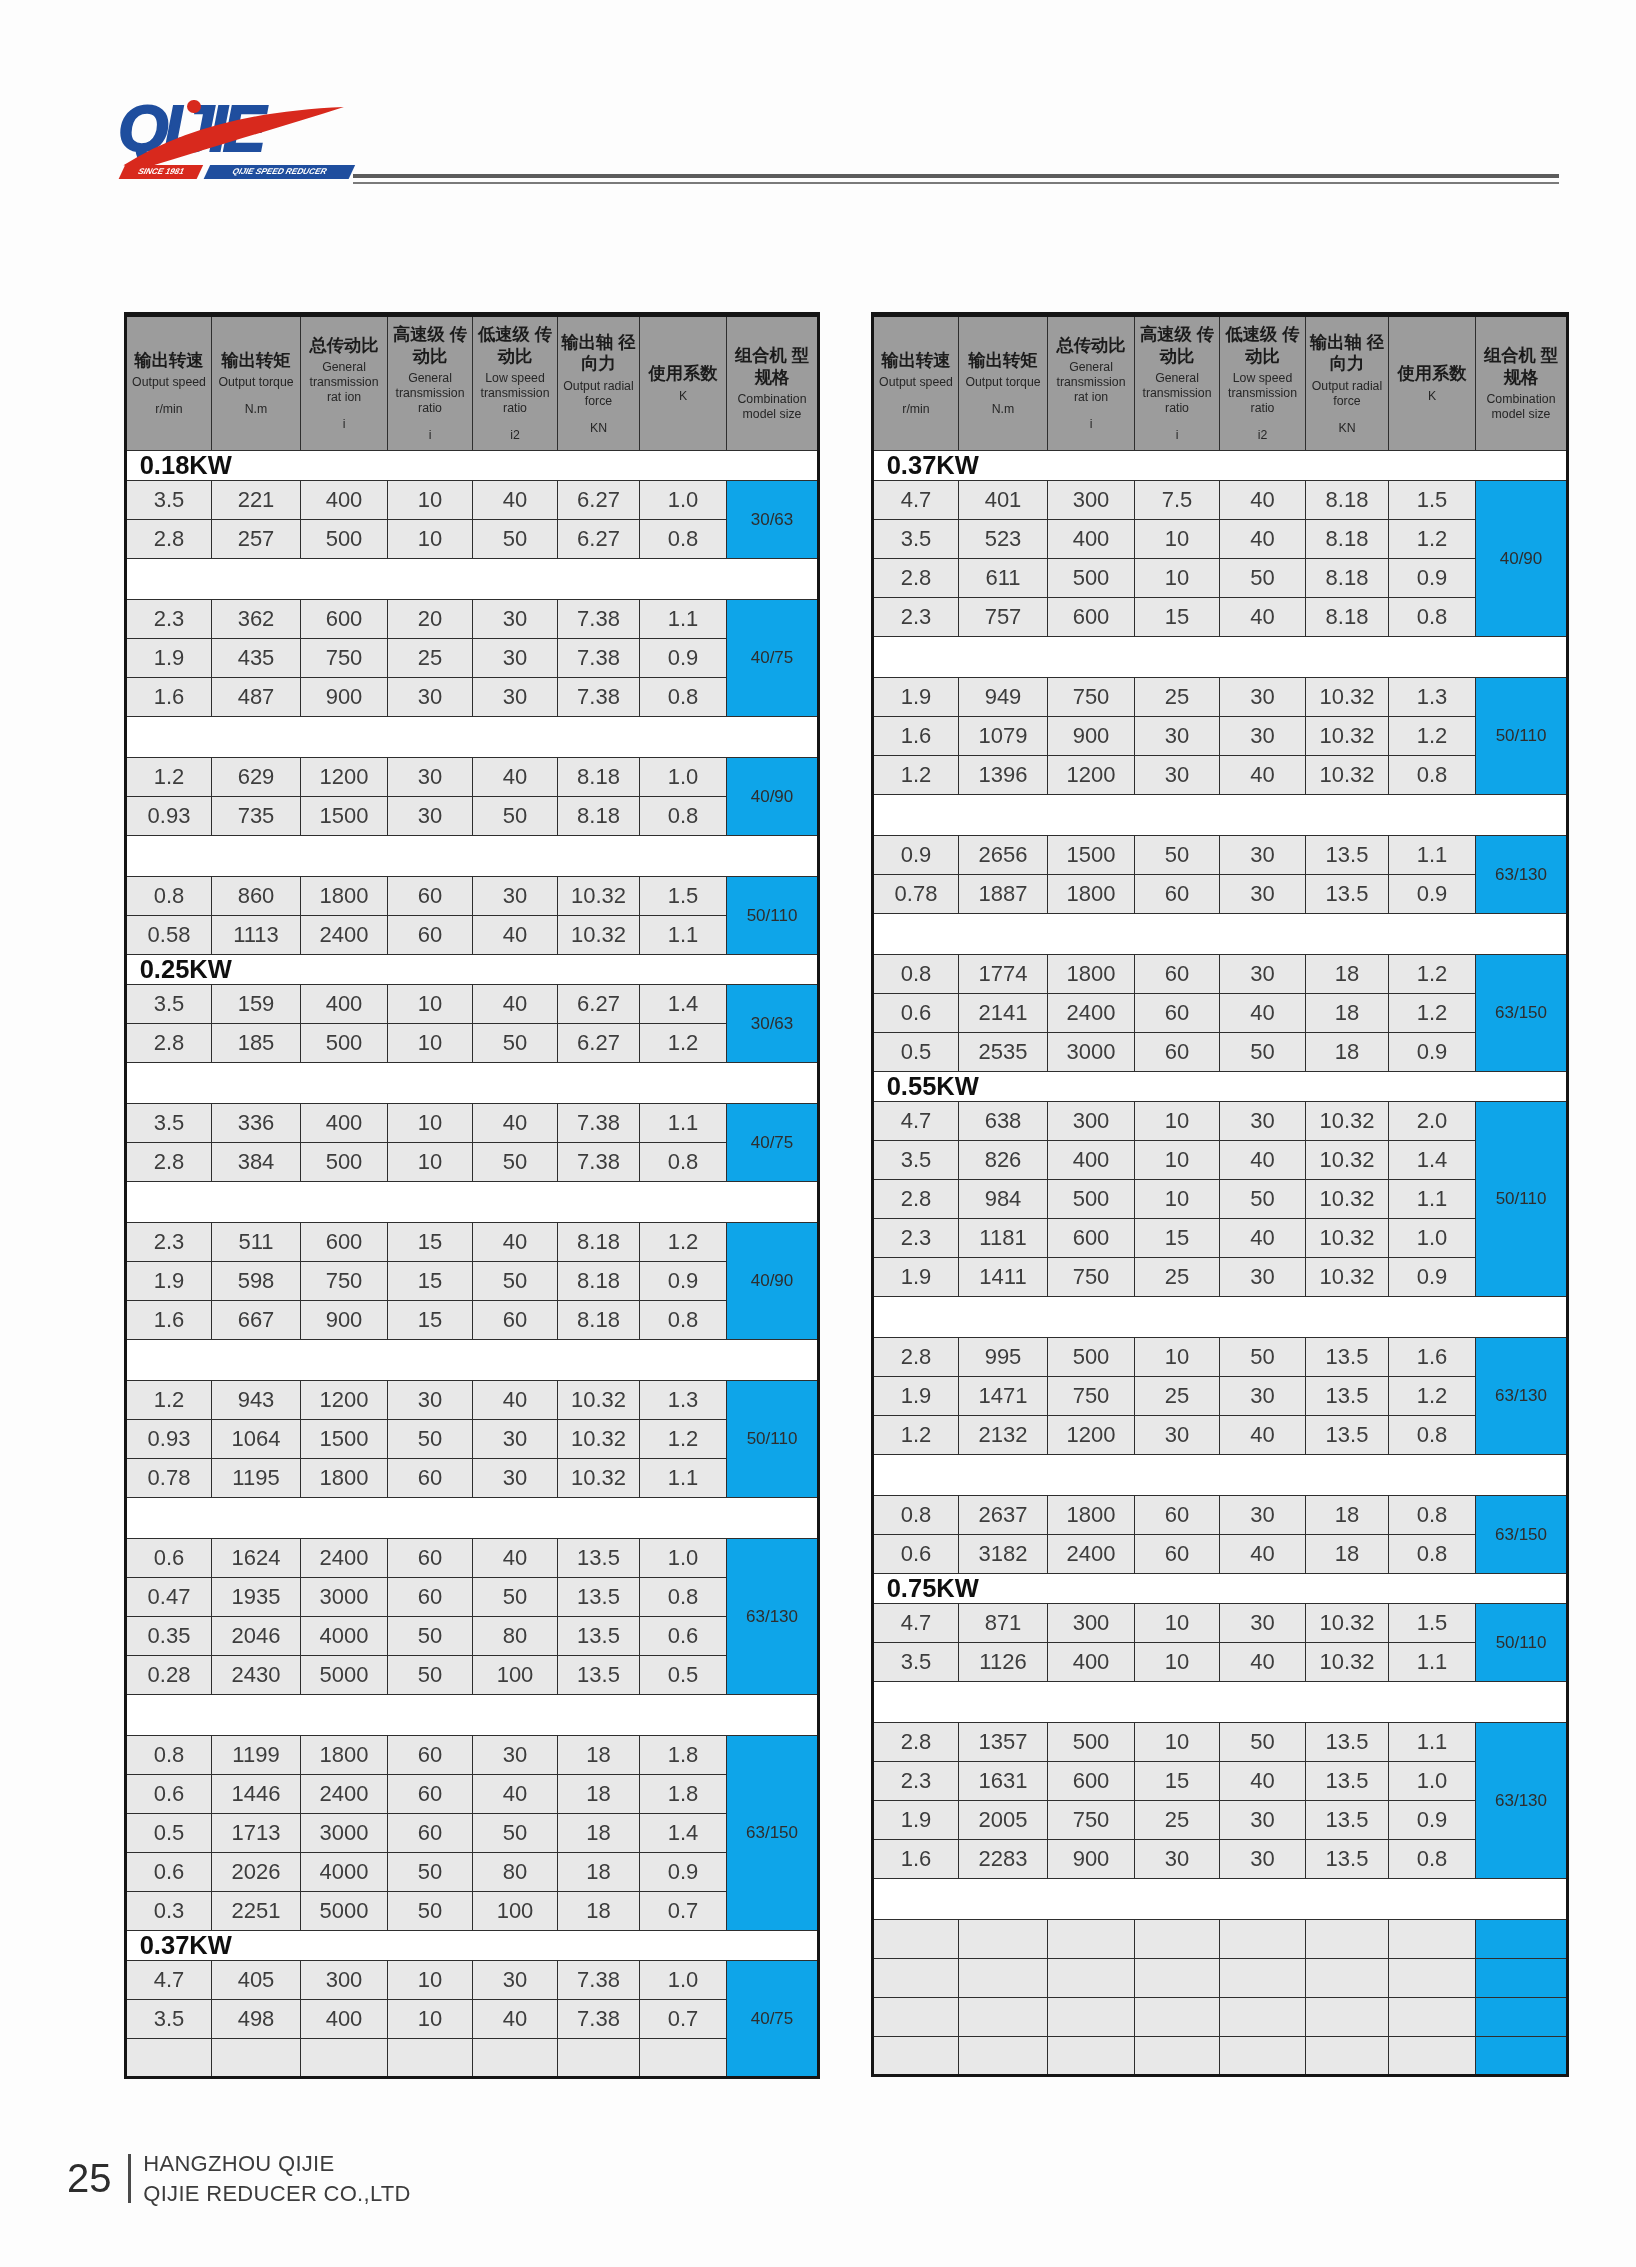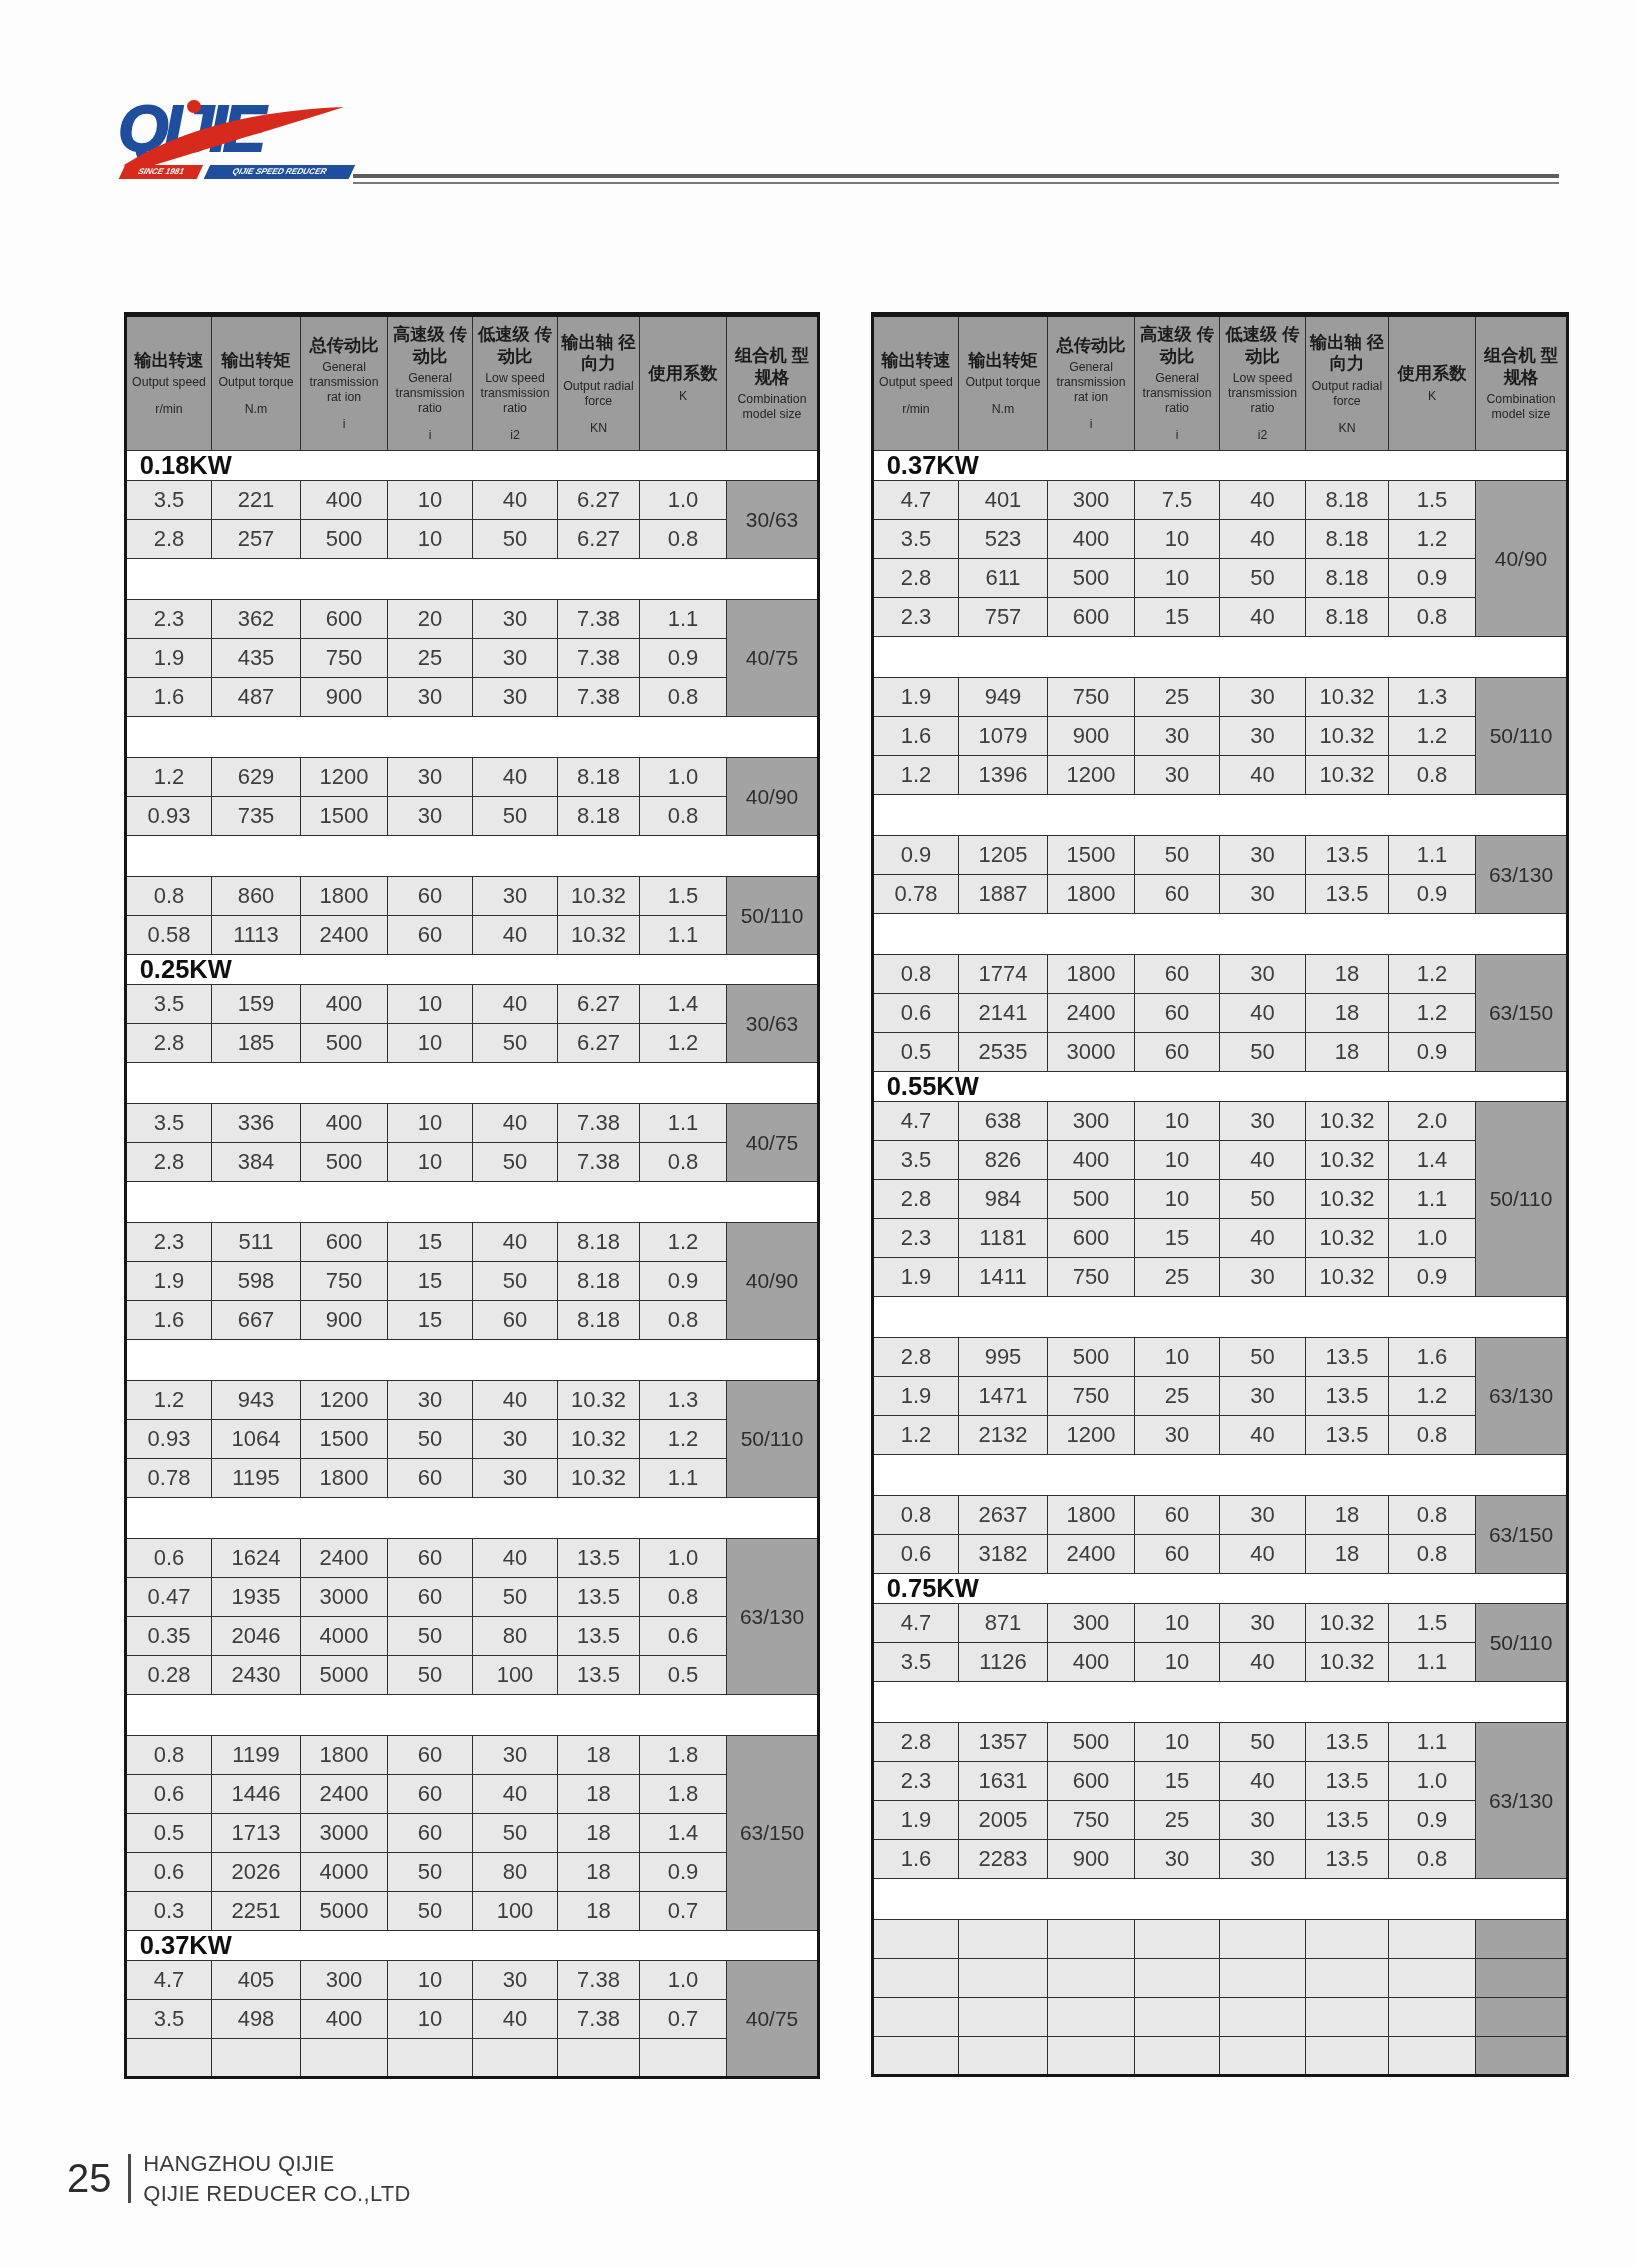--- a/index.html
+++ b/index.html
@@ -31,22 +31,22 @@
   .spec-table th { background:#9c9c9c; border:1.8px solid #2e2e2e; height:136px;
                    vertical-align:middle; text-align:center; font-weight:normal; padding:3.6px 1.8px; }
   .th-zh   { font-size:17.3px; font-weight:bold; color:#1b1b1b; line-height:1.25; }
   .th-en   { font-size:12.3px; color:#262626; line-height:1.22; margin-top:3.6px; }
   .th-unit { font-size:12.3px; color:#262626; line-height:1.2; margin-top:12px; }
   tr.data    { height:39px; }
   tr.spacer  { height:41px; }
   tr.section { height:23px; }
   td.data-cell  { background:#e8e8e8; border:1.8px solid #2e2e2e; text-align:center;
                   font-size:22px; color:#3d3d3d; }
-  td.combo-cell { background:#a3a3a3; border:1.8px solid #2e2e2e; text-align:center;
-                  font-size:21px; color:#2e2e2e; }
+  td.combo-cell { background:#0ea5e9; border:1.8px solid #2e2e2e; text-align:center;
+                  font-size:17px; color:#2e2e2e; }
   td.section-cell { background:#ffffff; border:1.8px solid #2e2e2e; border-left:none; border-right:none;
                     font-size:25.5px; font-weight:bold; color:#0f0f0f; padding-left:12.7px; text-align:left; }
   td.spacer-cell  { background:#ffffff; border:none; }
 
   
   .footer { position:absolute; left:67px; top:2149px; display:flex; align-items:center; }
   .page-num { font-size:40px; color:#2d2d2d; }
   .footer-bar { width:2.7px; height:49px; background:#4a4a4a; margin:0 12.7px 0 16.4px; }
   .footer-co { font-size:22px; color:#3c3c3c; line-height:1.35; letter-spacing:0.3px; }
 </style>
@@ -569,21 +569,21 @@
         <td class="data-cell">30</td>
         <td class="data-cell">40</td>
         <td class="data-cell">10.32</td>
         <td class="data-cell">0.8</td>
       </tr>
       <tr class="spacer">
         <td colspan="8" class="spacer-cell"></td>
       </tr>
       <tr class="data">
         <td class="data-cell">0.9</td>
-        <td class="data-cell">1205</td>
+        <td class="data-cell">2656</td>
         <td class="data-cell">1500</td>
         <td class="data-cell">50</td>
         <td class="data-cell">30</td>
         <td class="data-cell">13.5</td>
         <td class="data-cell">1.1</td>
         <td class="combo-cell" rowspan="2">63/130</td>
       </tr>
       <tr class="data">
         <td class="data-cell">0.78</td>
         <td class="data-cell">1887</td>

